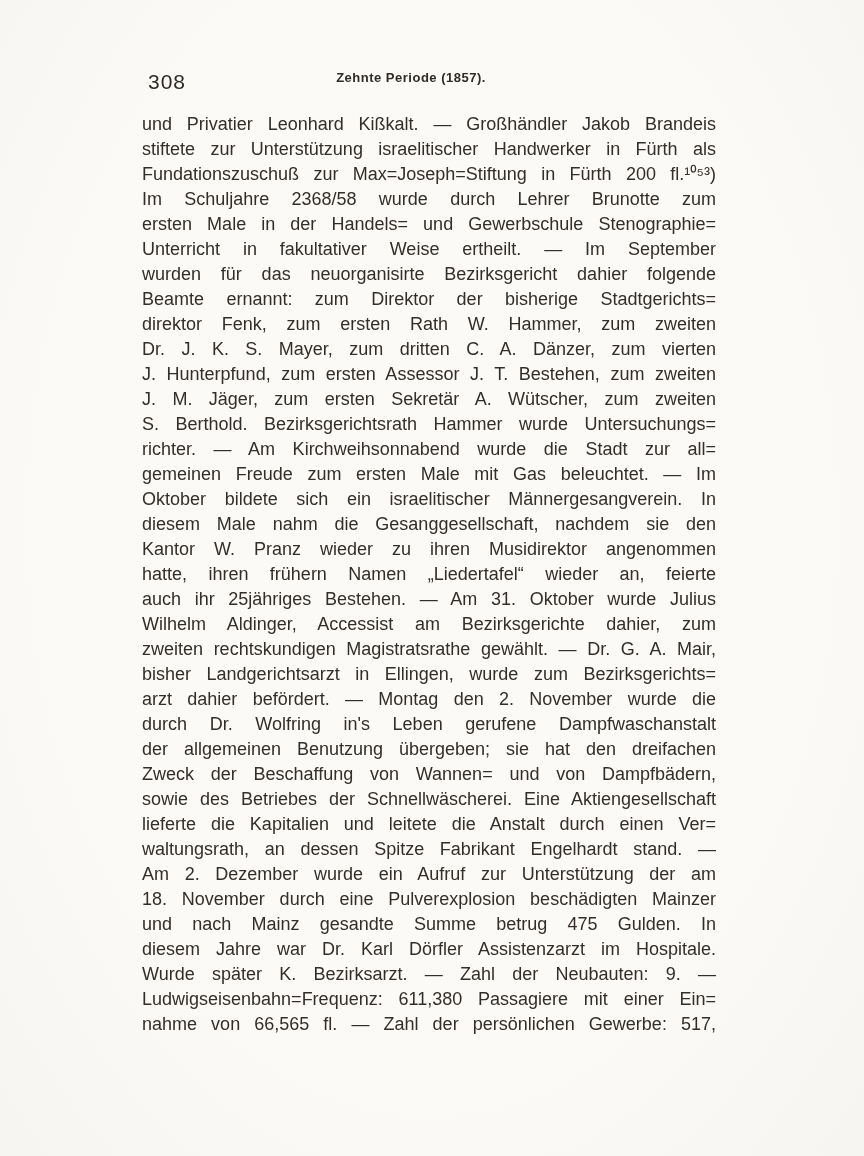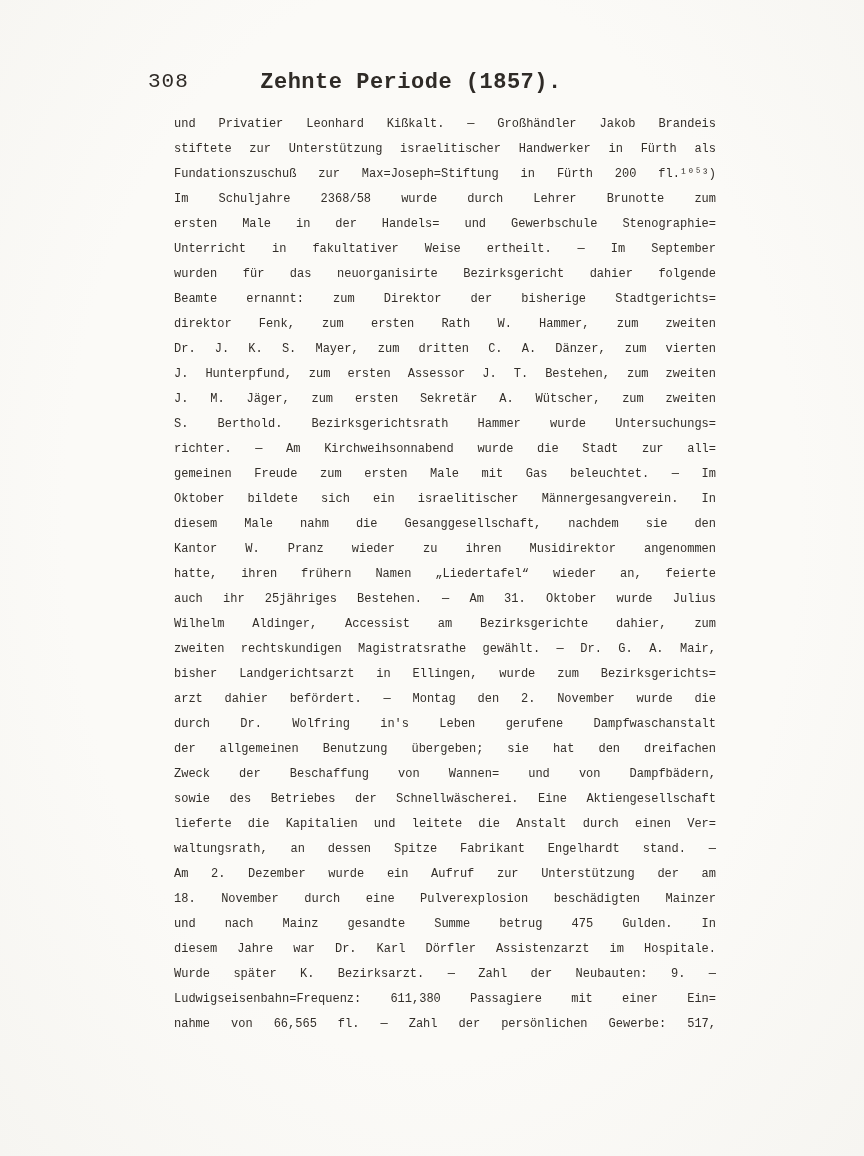--- a/index.html
+++ b/index.html
@@ -10,21 +10,21 @@
     width: 864px;
     height: 1156px;
     background: #f7f6f3;
     overflow: hidden;
   }
   .scan-page {
     position: relative;
     width: 864px;
     height: 1156px;
     background: radial-gradient(ellipse at 50% 45%, #fbfaf7 60%, #f6f5f1 100%);
-    font-family: Liberation Mono, monospace;
+    font-family: Liberation Sans, sans-serif;
     color: #332e29;
   }
   .page-header {
     position: absolute;
     top: 70px;
     left: 142px;
     width: 574px;
     height: 28px;
   }
   .page-number {
@@ -33,42 +33,41 @@
     top: 0;
     font-size: 21px;
     letter-spacing: 1px;
     color: #2f2b27;
   }
   .running-title {
     display: block;
     width: 100%;
     text-align: center;
     transform: translateX(-18px);
-    font-size: 22px;
+    font-size: 13px;
     font-weight: bold;
     letter-spacing: 0.5px;
     color: #2f2b27;
   }
   .page-body {
     position: absolute;
     top: 112px;
     left: 142px;
     width: 574px;
   }
   .text-line {
-    font-size: 12px;
+    font-size: 18px;
     line-height: 25px;
     height: 25px;
     text-align: justify;
     text-align-last: justify;
     white-space: normal;
     word-spacing: 1px;
     color: #332e29;
     overflow: visible;
-    margin-left: 32px;
   }
 </style>
 </head>
 <body>
 
 <div class="scan-page">
   <div class="page-header">
     <span class="page-number">308</span>
     <span class="running-title">Zehnte Periode (1857).</span>
   </div>

